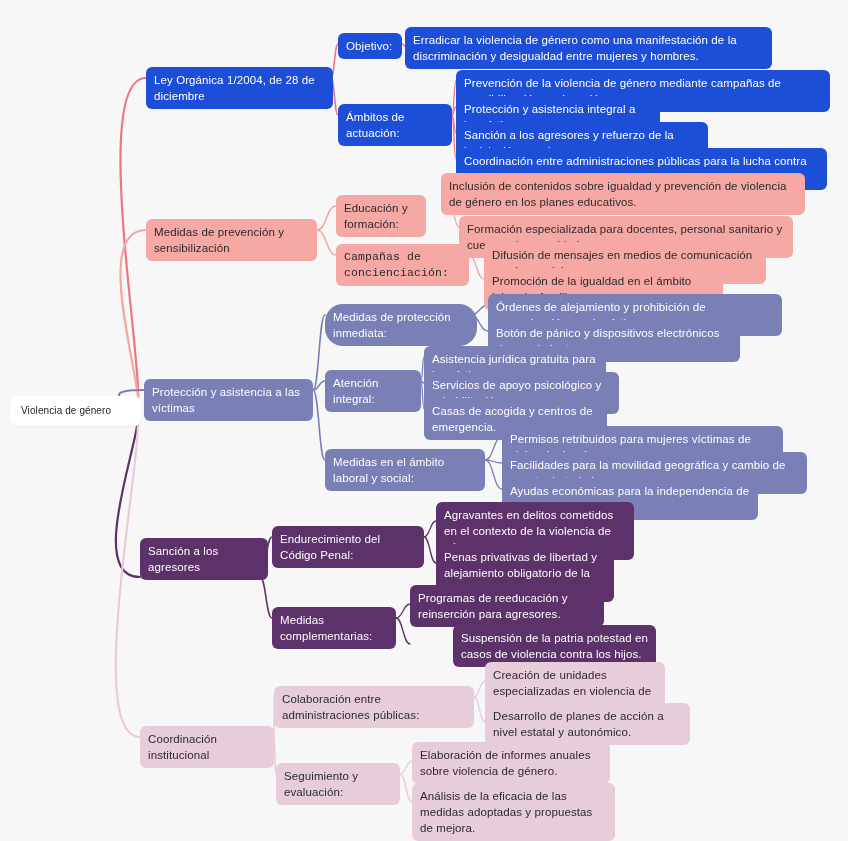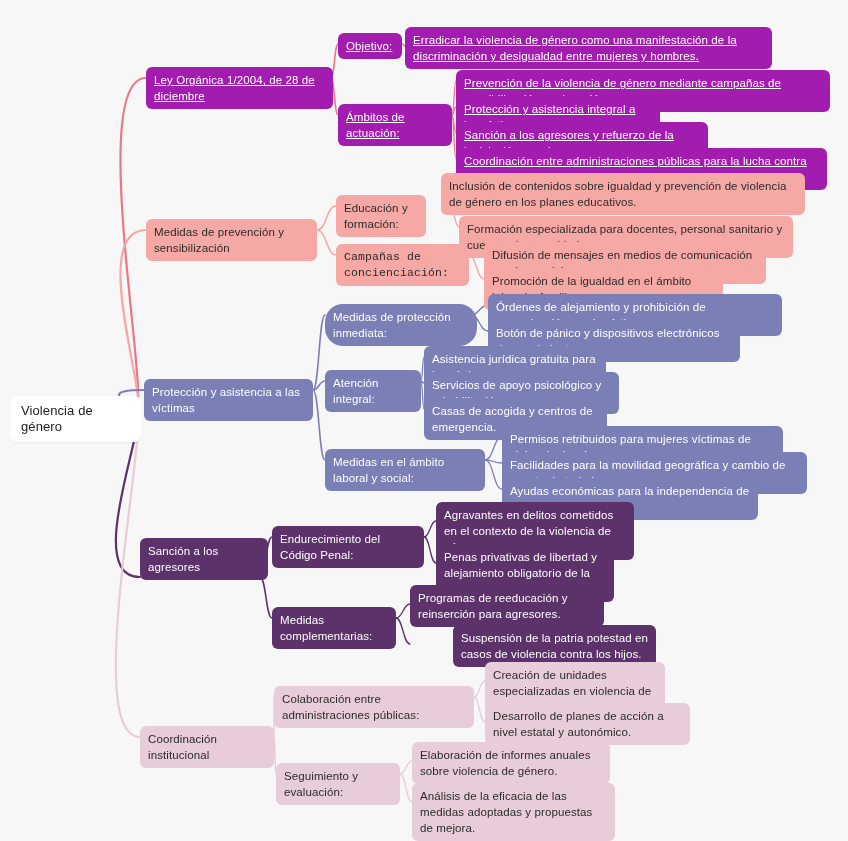--- a/index.html
+++ b/index.html
@@ -33,27 +33,27 @@
     line-height: 16px;
     letter-spacing: 0.1px;
     white-space: pre-line;
     display: flex;
     align-items: center;
     cursor: default;
   }
   .node.root {
     background: #ffffff;
     color: #1d1d1f;
-    font-size: 13px;
+    font-size: 10px;
     border-radius: 7px;
     padding: 7px 11px;
     box-shadow: 0 1px 2px rgba(0,0,0,0.06);
   }
   
-  .c-b1 { background: #a21caf; color: #ffffff; text-decoration: underline; }
+  .c-b1 { background: #1d4ed8; color: #ffffff; }
   
   .c-b2 { background: #f6a8a4; color: #2b2b2b; }
   
   .c-b3 { background: #7a7fb6; color: #ffffff; }
   
   .c-b4 { background: #5d3169; color: #ffffff; }
   
   .c-b5 { background: #e7cdd9; color: #2b2b2b; }
 </style>
 </head>

